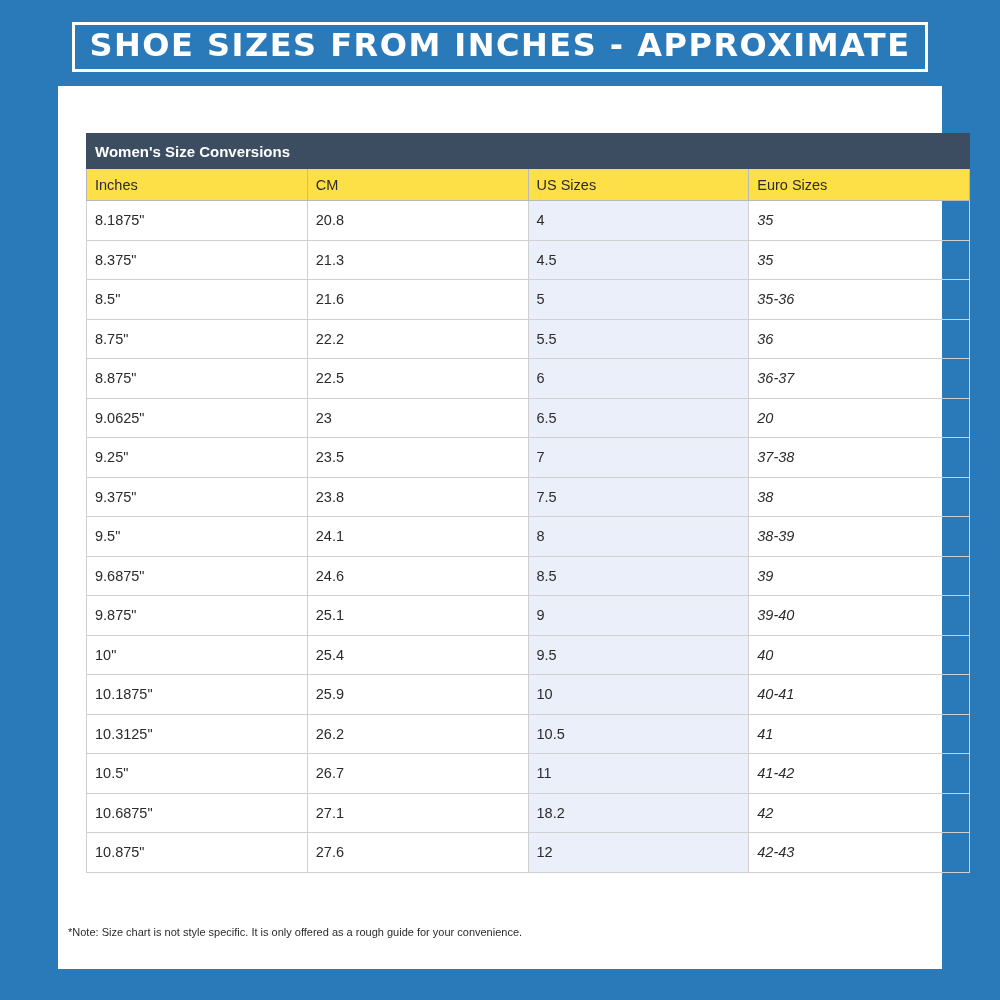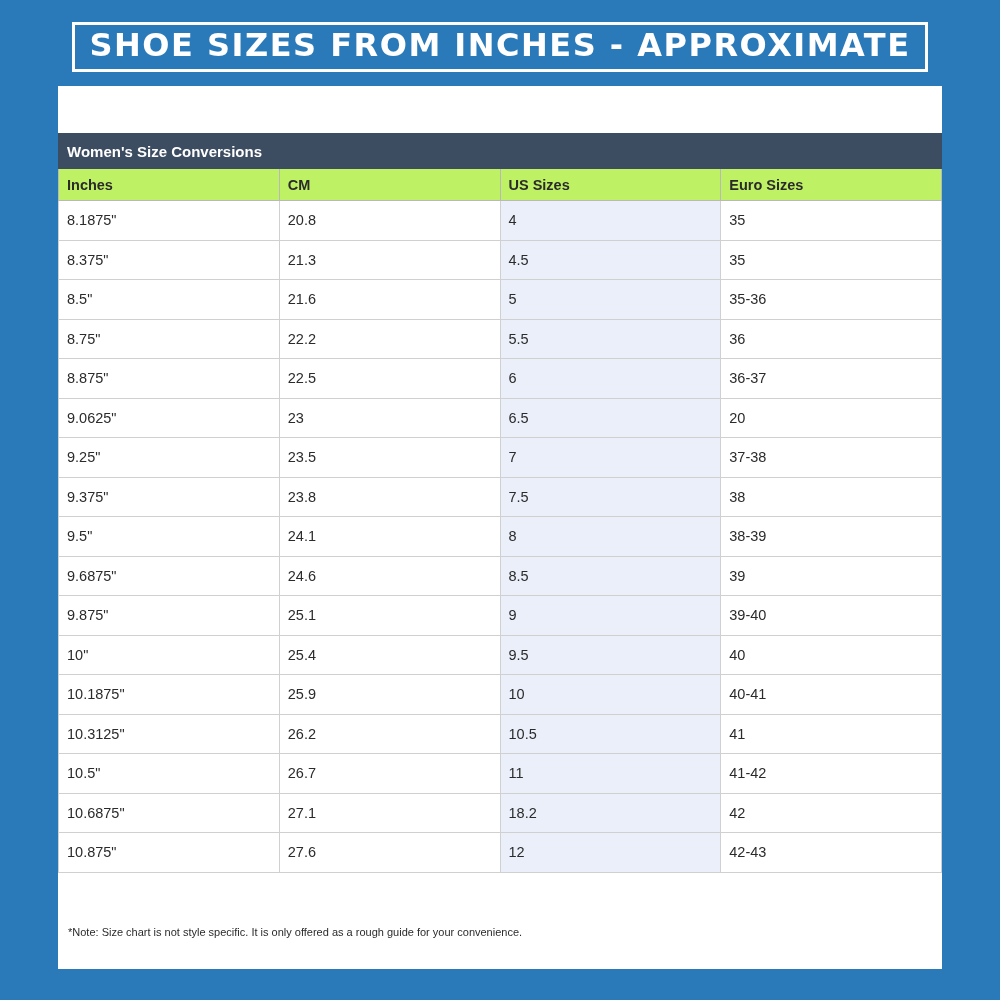--- a/index.html
+++ b/index.html
@@ -52,20 +52,21 @@
   .table-area {
     position: absolute;
     left: 0;
     top: 47px;
     width: 884px;
   }
   table.size-table {
     border-collapse: collapse;
     width: 884px;
     table-layout: fixed;
+    margin-left: 28px;
   }
   table.size-table td, table.size-table th {
     text-align: left;
     vertical-align: middle;
     padding: 0 0 0 8px;
     font-size: 14.5px;
     color: #2b2b2b;
     height: 38.5px;
     border: 1px solid #d0d0d0;
     overflow: hidden;
@@ -74,30 +75,30 @@
   tr.section-row td {
     background: #3d4d61;
     color: #ffffff;
     font-weight: bold;
     font-size: 15px;
     height: 34px;
     border: 1px solid #3d4d61;
     padding-left: 8px;
   }
   tr.header-row th {
-    background: #bef264;
+    background: #fde047;
     color: #2b2b2b;
-    font-weight: bold;
+    font-weight: normal;
     height: 31px;
     border: 1px solid #b9b9b9;
   }
   td.col-inches { width: 275px; }
   td.col-cm { width: 160px; }
   td.col-us { width: 252px; }
-  td.col-euro { width: 197px; }
+  td.col-euro { width: 197px; font-style: italic; }
   th.col-inches { width: 275px; }
   th.col-cm { width: 160px; }
   th.col-us { width: 252px; }
   th.col-euro { width: 197px; }
   tr.data-row td.col-us { background: #eaeff9; }
   .note {
     position: absolute;
     left: 10px;
     top: 795px;
     width: 860px;

